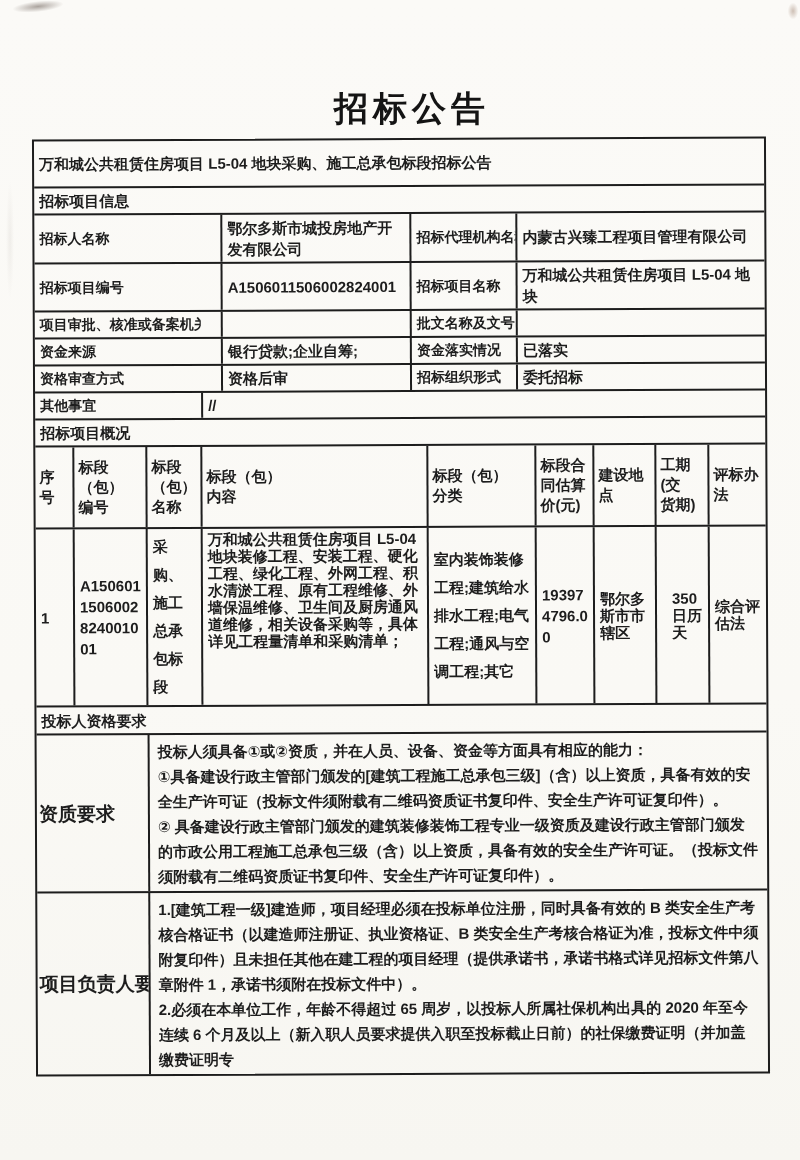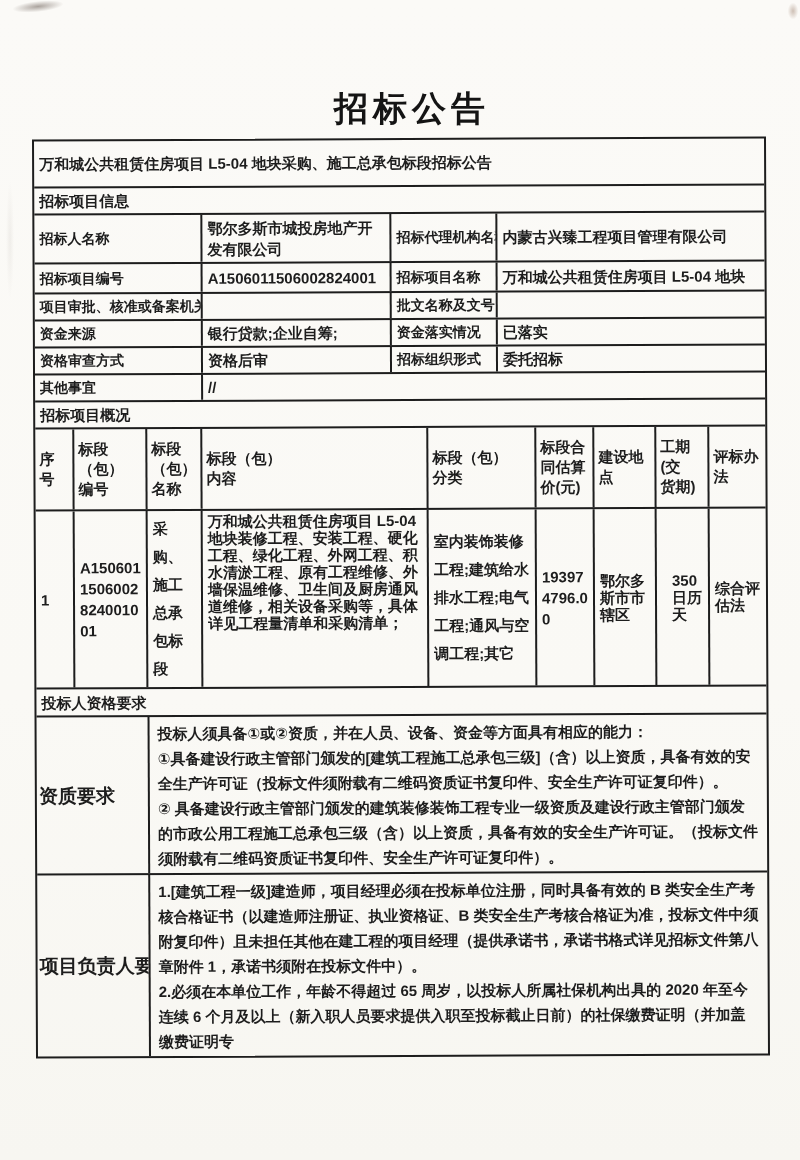--- a/index.html
+++ b/index.html
@@ -53,21 +53,21 @@
     align-items: center;
     font-size: 15px;
     line-height: 21px;
     overflow: hidden;
   }
   .cell:first-child { border-left: none; }
   .full { flex: 1; }
 
   
   .w1 { width: 166px; flex: none; }
-  .w2 { width: 189px; flex: none; }
+  .w2 { width: 189px; flex: none; margin-left: 20px; }
   .w3 { width: 106px; flex: none; }
   .w4 { flex: 1; }
   .lab { font-size: 14px; white-space: nowrap; }
 
   
   .r-announce { min-height: 45px; }
   .r-sec     { min-height: 25px; }
   .r-party   { min-height: 49px; }
   .r-code    { min-height: 30px; }
   .r-approve { min-height: 25px; }

